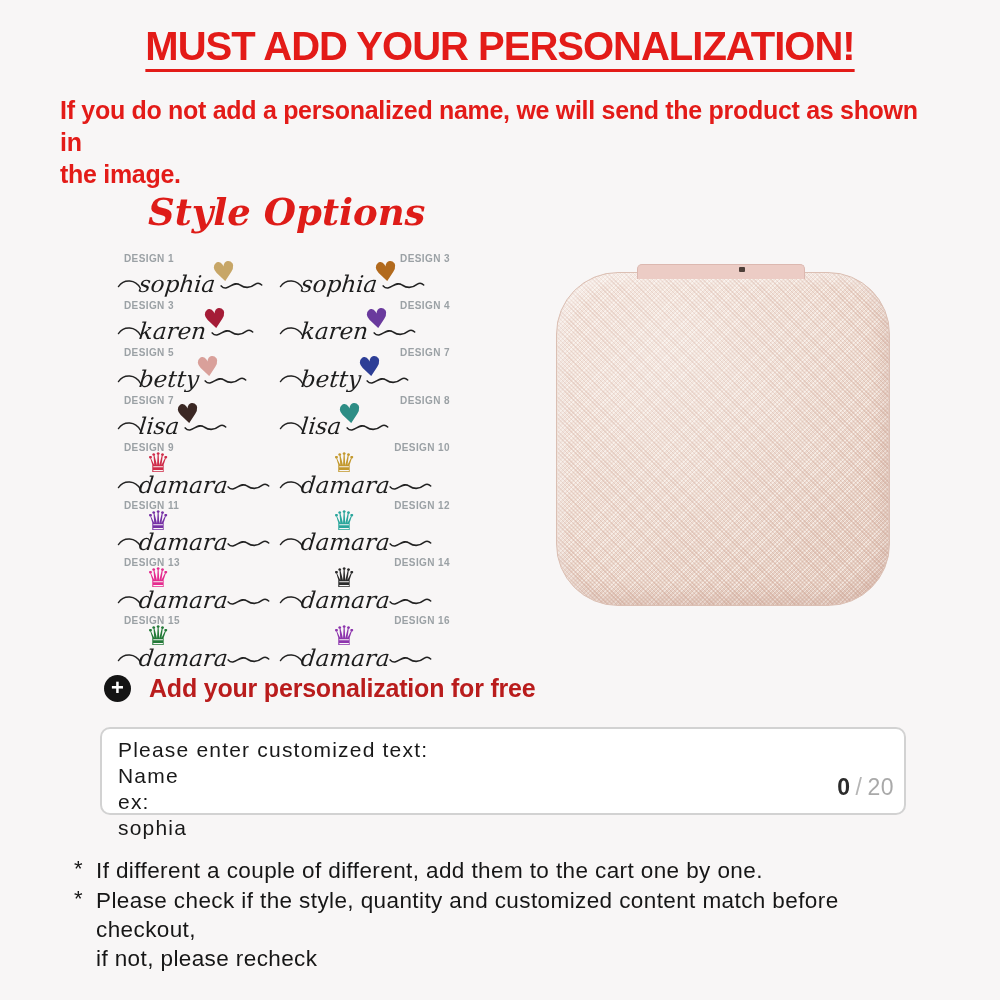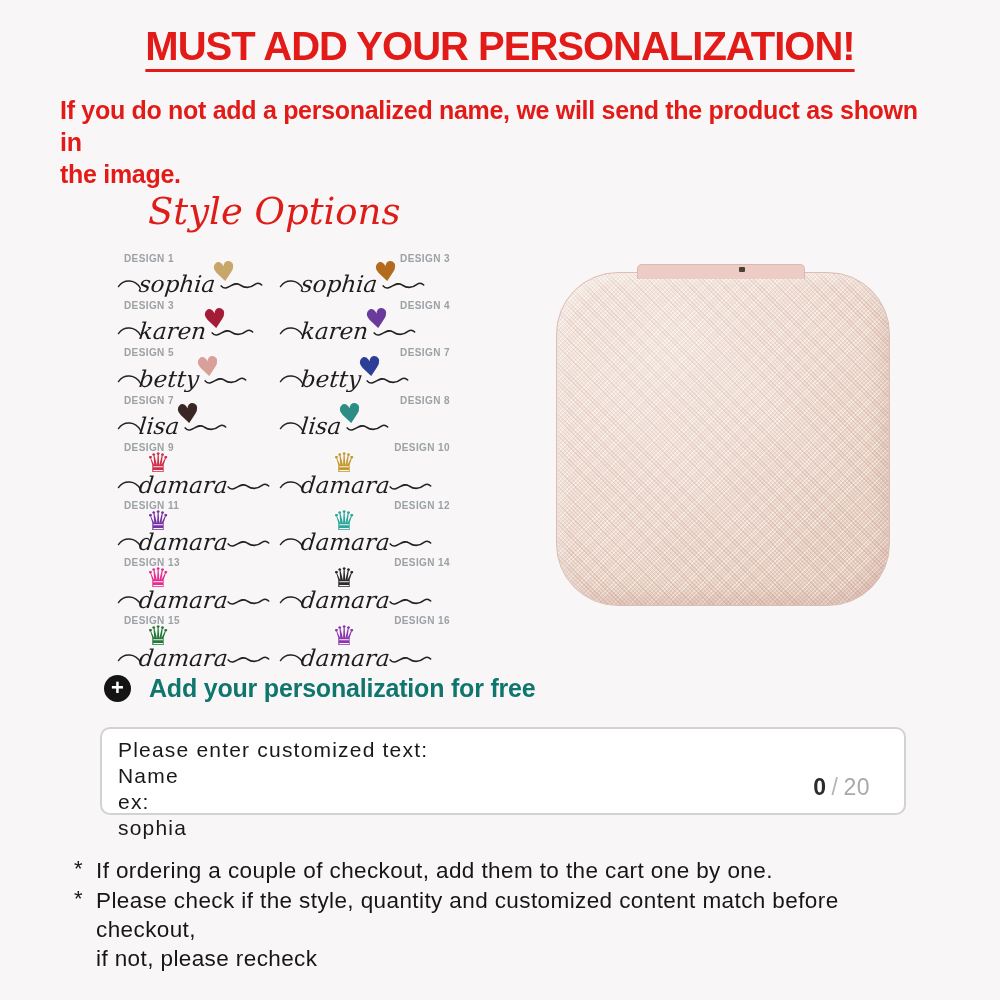--- a/index.html
+++ b/index.html
@@ -8,21 +8,21 @@
 
   
   .title{position:absolute;top:24px;left:0;width:1000px;text-align:center;
     font-size:40px;font-weight:bold;letter-spacing:-1px;color:#e31b18;
     text-decoration:underline;text-decoration-thickness:3px;text-underline-offset:9px;}
   .subtitle{position:absolute;top:94px;left:60px;width:880px;
     font-size:25px;font-weight:bold;letter-spacing:-0.3px;color:#e31b18;line-height:32px;}
 
   
   .style-heading{position:absolute;left:148px;top:190px;
-    font-family:"DejaVu Serif",serif;font-style:italic;font-weight:normal;
+    font-family:"DejaVu Serif",serif;font-style:italic;font-weight:bold;
     font-size:37px;color:#de1c18;}
   .designs-grid{position:absolute;left:116px;top:252px;width:336px;
     display:grid;grid-template-columns:158px 178px;
     grid-template-rows:47px 47px 48px 47px 58px 57px 58px 58px;}
   .cell{position:relative;}
   .design-label{position:absolute;top:1px;font-size:10px;font-weight:bold;
     letter-spacing:0.4px;color:#9ba1a5;}
   .cell.left .design-label{left:8px;}
   .cell.right .design-label{right:2px;}
   .name-wrap{position:absolute;bottom:1px;left:0;display:flex;align-items:flex-end;white-space:nowrap;}
@@ -54,27 +54,27 @@
     background:#ecccc5;border:1px solid #dcb8b0;border-bottom:none;
     border-radius:5px 5px 0 0;z-index:-1;}
   .product::after{content:"";position:absolute;top:-6px;left:182px;width:6px;height:5px;
     background:#4d3e38;border-radius:1px;}
 
   
   .add-row{position:absolute;left:104px;top:674px;display:flex;align-items:center;gap:18px;cursor:pointer;}
   .plus-icon{width:27px;height:27px;border-radius:50%;background:#141414;color:#ffffff;
     display:flex;align-items:center;justify-content:center;font-size:22px;font-weight:bold;
     line-height:1;padding-bottom:2px;box-sizing:border-box;}
-  .add-label{font-size:25px;font-weight:bold;color:#0f766e;letter-spacing:-0.2px;}
+  .add-label{font-size:25px;font-weight:bold;color:#b91c1c;letter-spacing:-0.2px;}
 
   .textbox{position:absolute;left:100px;top:727px;width:806px;height:88px;
     background:#ffffff;border:2px solid #d2d2d2;border-radius:10px;box-sizing:border-box;
     padding:8px 16px;cursor:text;}
   .input-line{font-size:21px;letter-spacing:1.2px;color:#191919;line-height:26px;}
-  .counter{position:absolute;right:34px;bottom:12px;font-size:23px;letter-spacing:0.5px;}
+  .counter{position:absolute;right:10px;bottom:12px;font-size:23px;letter-spacing:0.5px;}
   .counter .val{font-weight:bold;color:#2b2b2b;}
   .counter .sep{color:#b5b5b5;margin:0 5px;}
   .counter .lim{color:#a9a9a9;}
 
   
   .notes{position:absolute;left:74px;top:856px;width:860px;}
   .note{display:flex;margin-bottom:1px;}
   .bullet{width:22px;font-size:22px;color:#161616;flex:0 0 auto;}
   .note-line{font-size:22.5px;letter-spacing:0.4px;color:#161616;line-height:29px;}
 </style>
@@ -317,21 +317,21 @@
       <div class="input-line">sophia</div>
       <div class="counter">
       <span class="val">0</span><span class="sep">/</span><span class="lim">20</span>
     </div>
   </div>
 
   <div class="notes">
       <div class="note">
         <span class="bullet">*</span>
         <div class="note-text">
-          <div class="note-line">If ordering a couple of checkout, add them to the cart one by one.</div>
+          <div class="note-line">If different a couple of different, add them to the cart one by one.</div>
         </div>
       </div>
       <div class="note">
         <span class="bullet">*</span>
         <div class="note-text">
           <div class="note-line">Please check if the style, quantity and customized content match before checkout,</div>
           <div class="note-line">if not, please recheck</div>
         </div>
       </div>
     </div>

